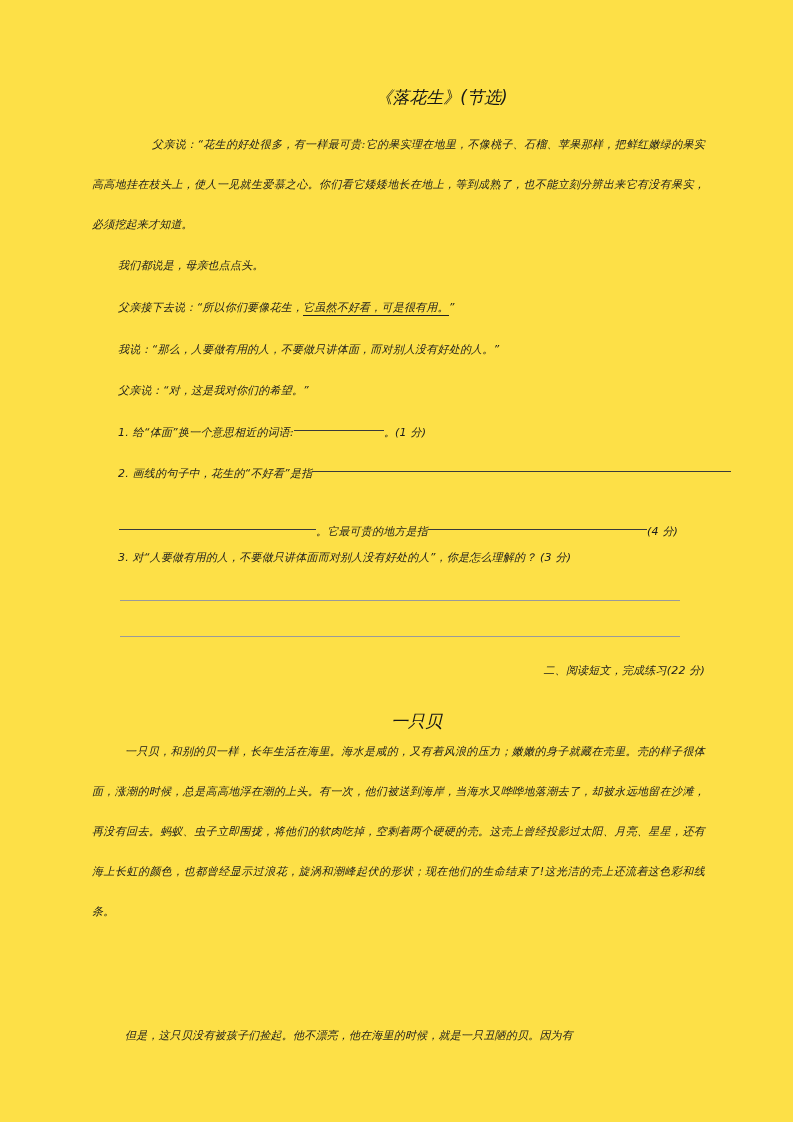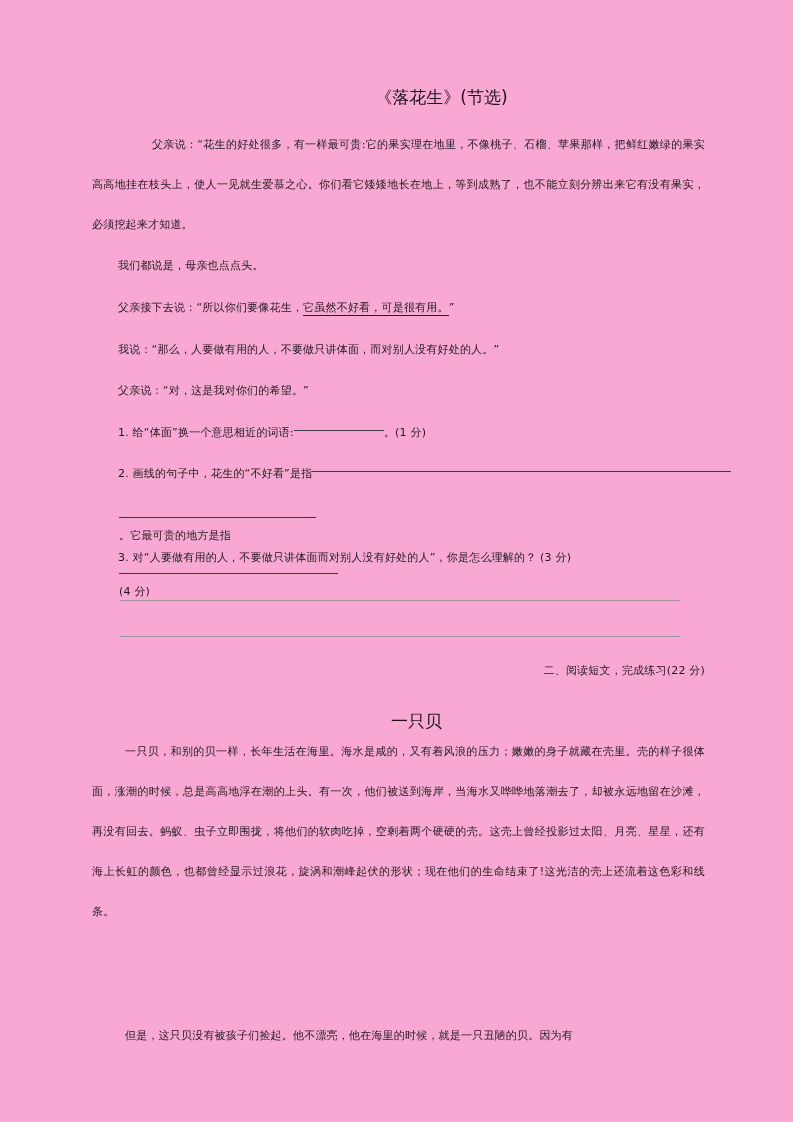--- a/index.html
+++ b/index.html
@@ -11,21 +11,22 @@
     width: 793px;
     height: 1122px;
     position: relative;
     font-family: "DejaVu Sans", "Liberation Sans", sans-serif;
     color: #1b1b1b;
     overflow: hidden;
   }
   .page {
     position: absolute;
     inset: 0;
-    background: #f9a8d4;
+    background: #fde047;
+    font-style: italic;
   }
   .block {
     position: absolute;
     left: 92px;
     width: 613px;
     font-size: 11px;
     line-height: 40px;
     letter-spacing: 0.2px;
   }
   .justify { text-align: justify; text-justify: inter-character; }
@@ -92,21 +93,21 @@
     <span class="blank" style="width:90px;"></span>
     <span>。(1 分)</span>
   </div>
 
   <div class="block qrow pad-sm" style="top:454px;">
     <span>2. 画线的句子中，花生的“不好看”是指</span>
     <span class="blank" style="width:100px;"></span>
     <span class="blank grow"></span>
   </div>
 
-  <div class="block qrow" style="top:500px; padding-left:27px;flex-direction:column;">
+  <div class="block qrow" style="top:512px; padding-left:27px;">
     <span class="blank" style="width:197px;"></span>
     <span>。它最可贵的地方是指</span>
     <span class="blank" style="width:219px;"></span>
     <span>(4 分)</span>
   </div>
 
   <div class="block nowrap indent-sm" style="top:538px;">3. 对“人要做有用的人，不要做只讲体面而对别人没有好处的人”，你是怎么理解的？ (3 分)</div>
 
   <div class="answer-rule" style="top:600px;"></div>
   <div class="answer-rule" style="top:636px;"></div>

